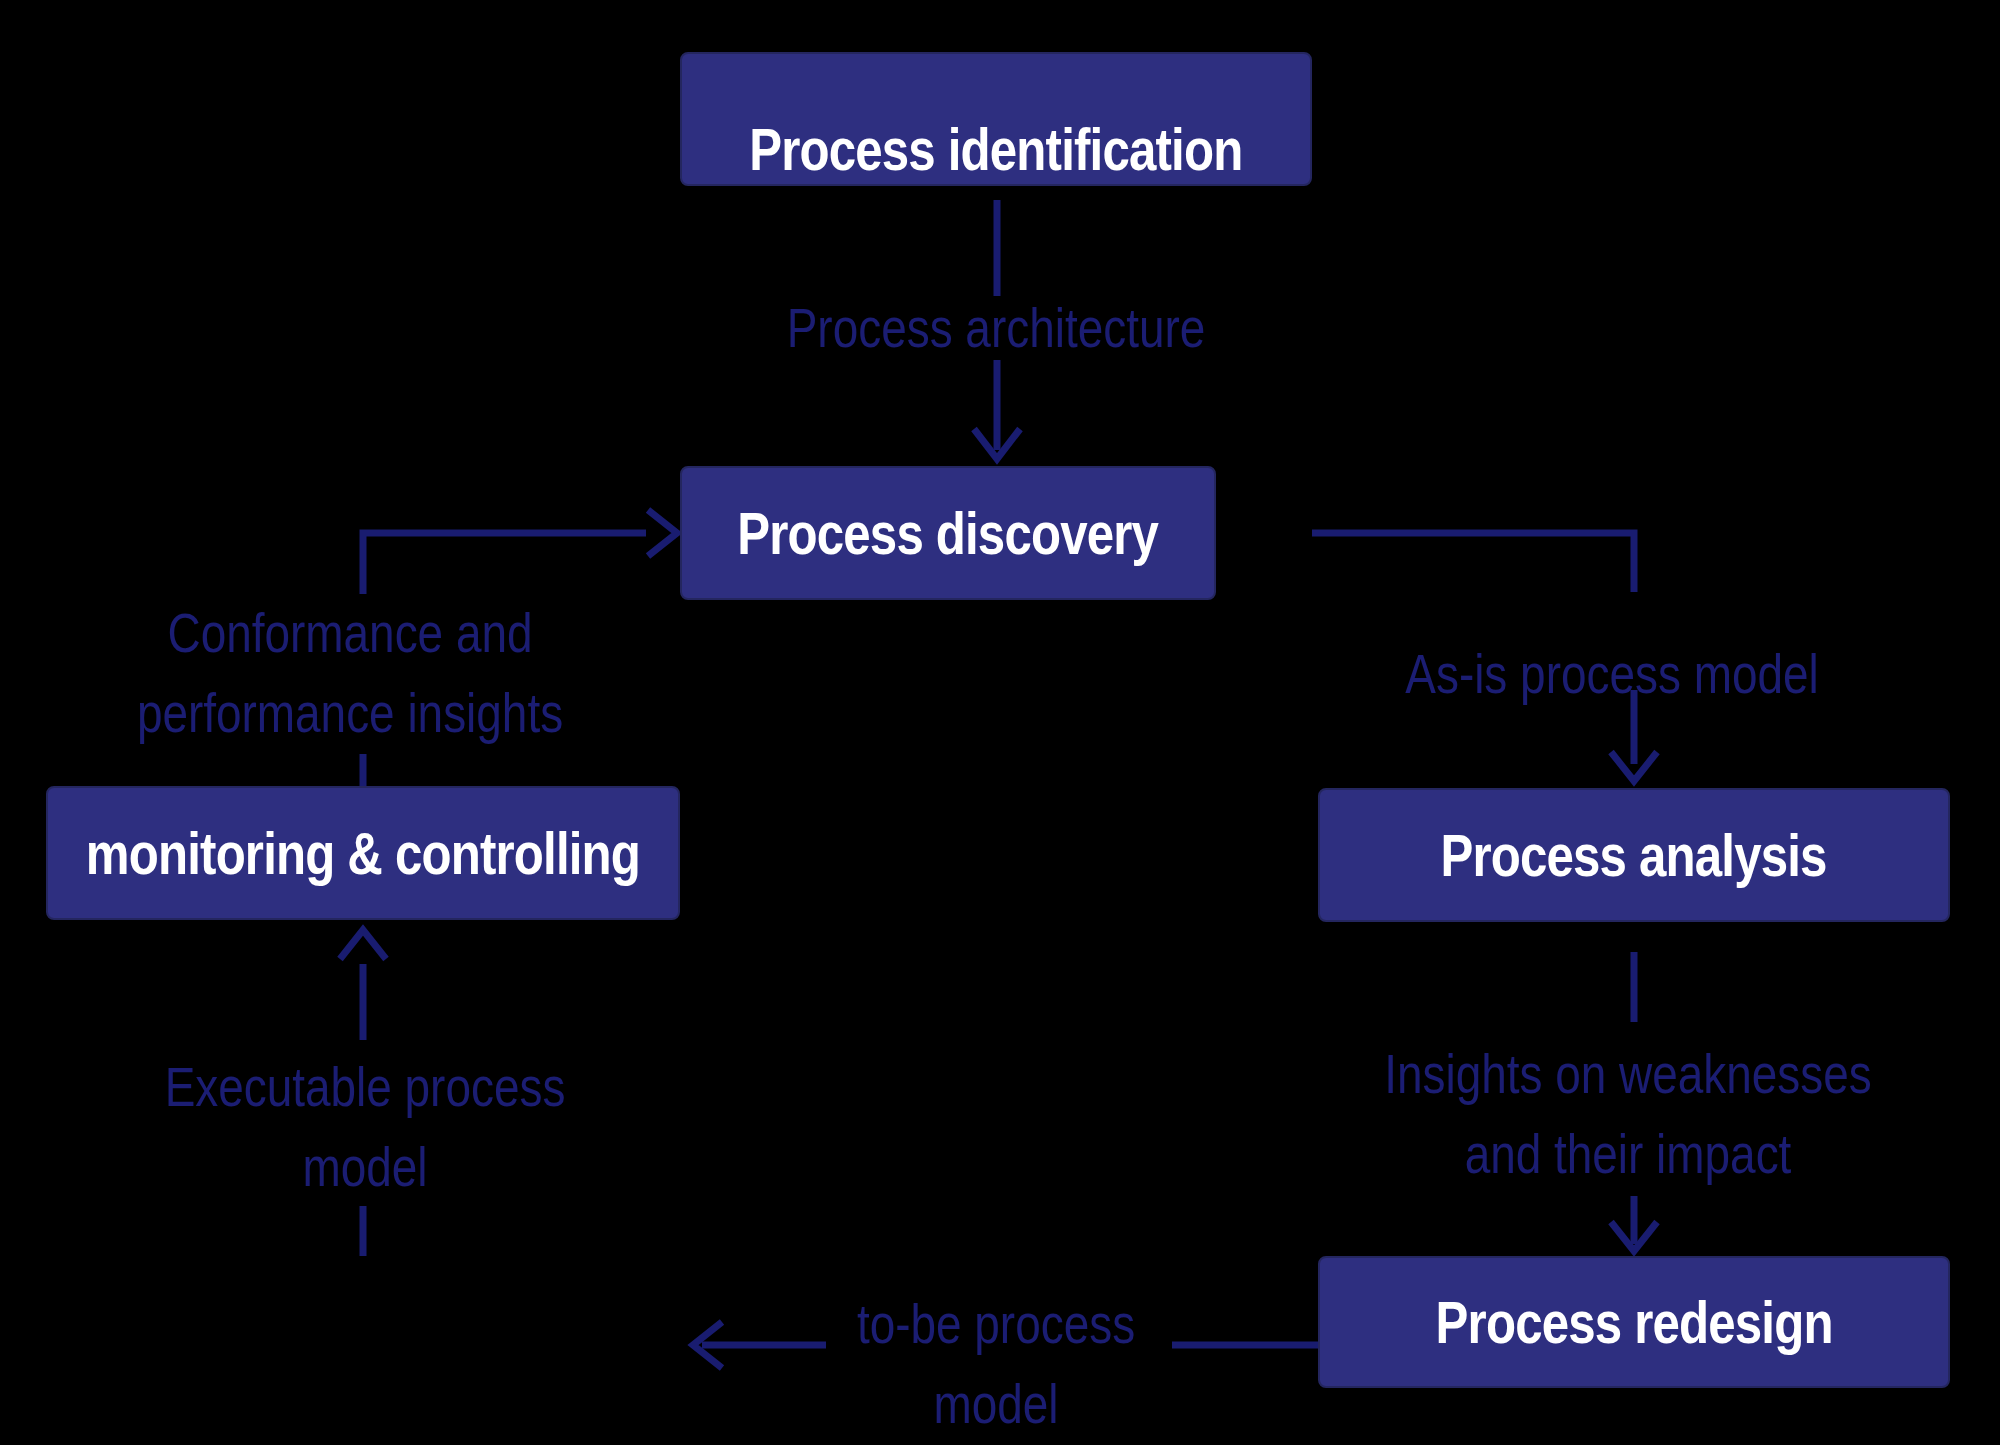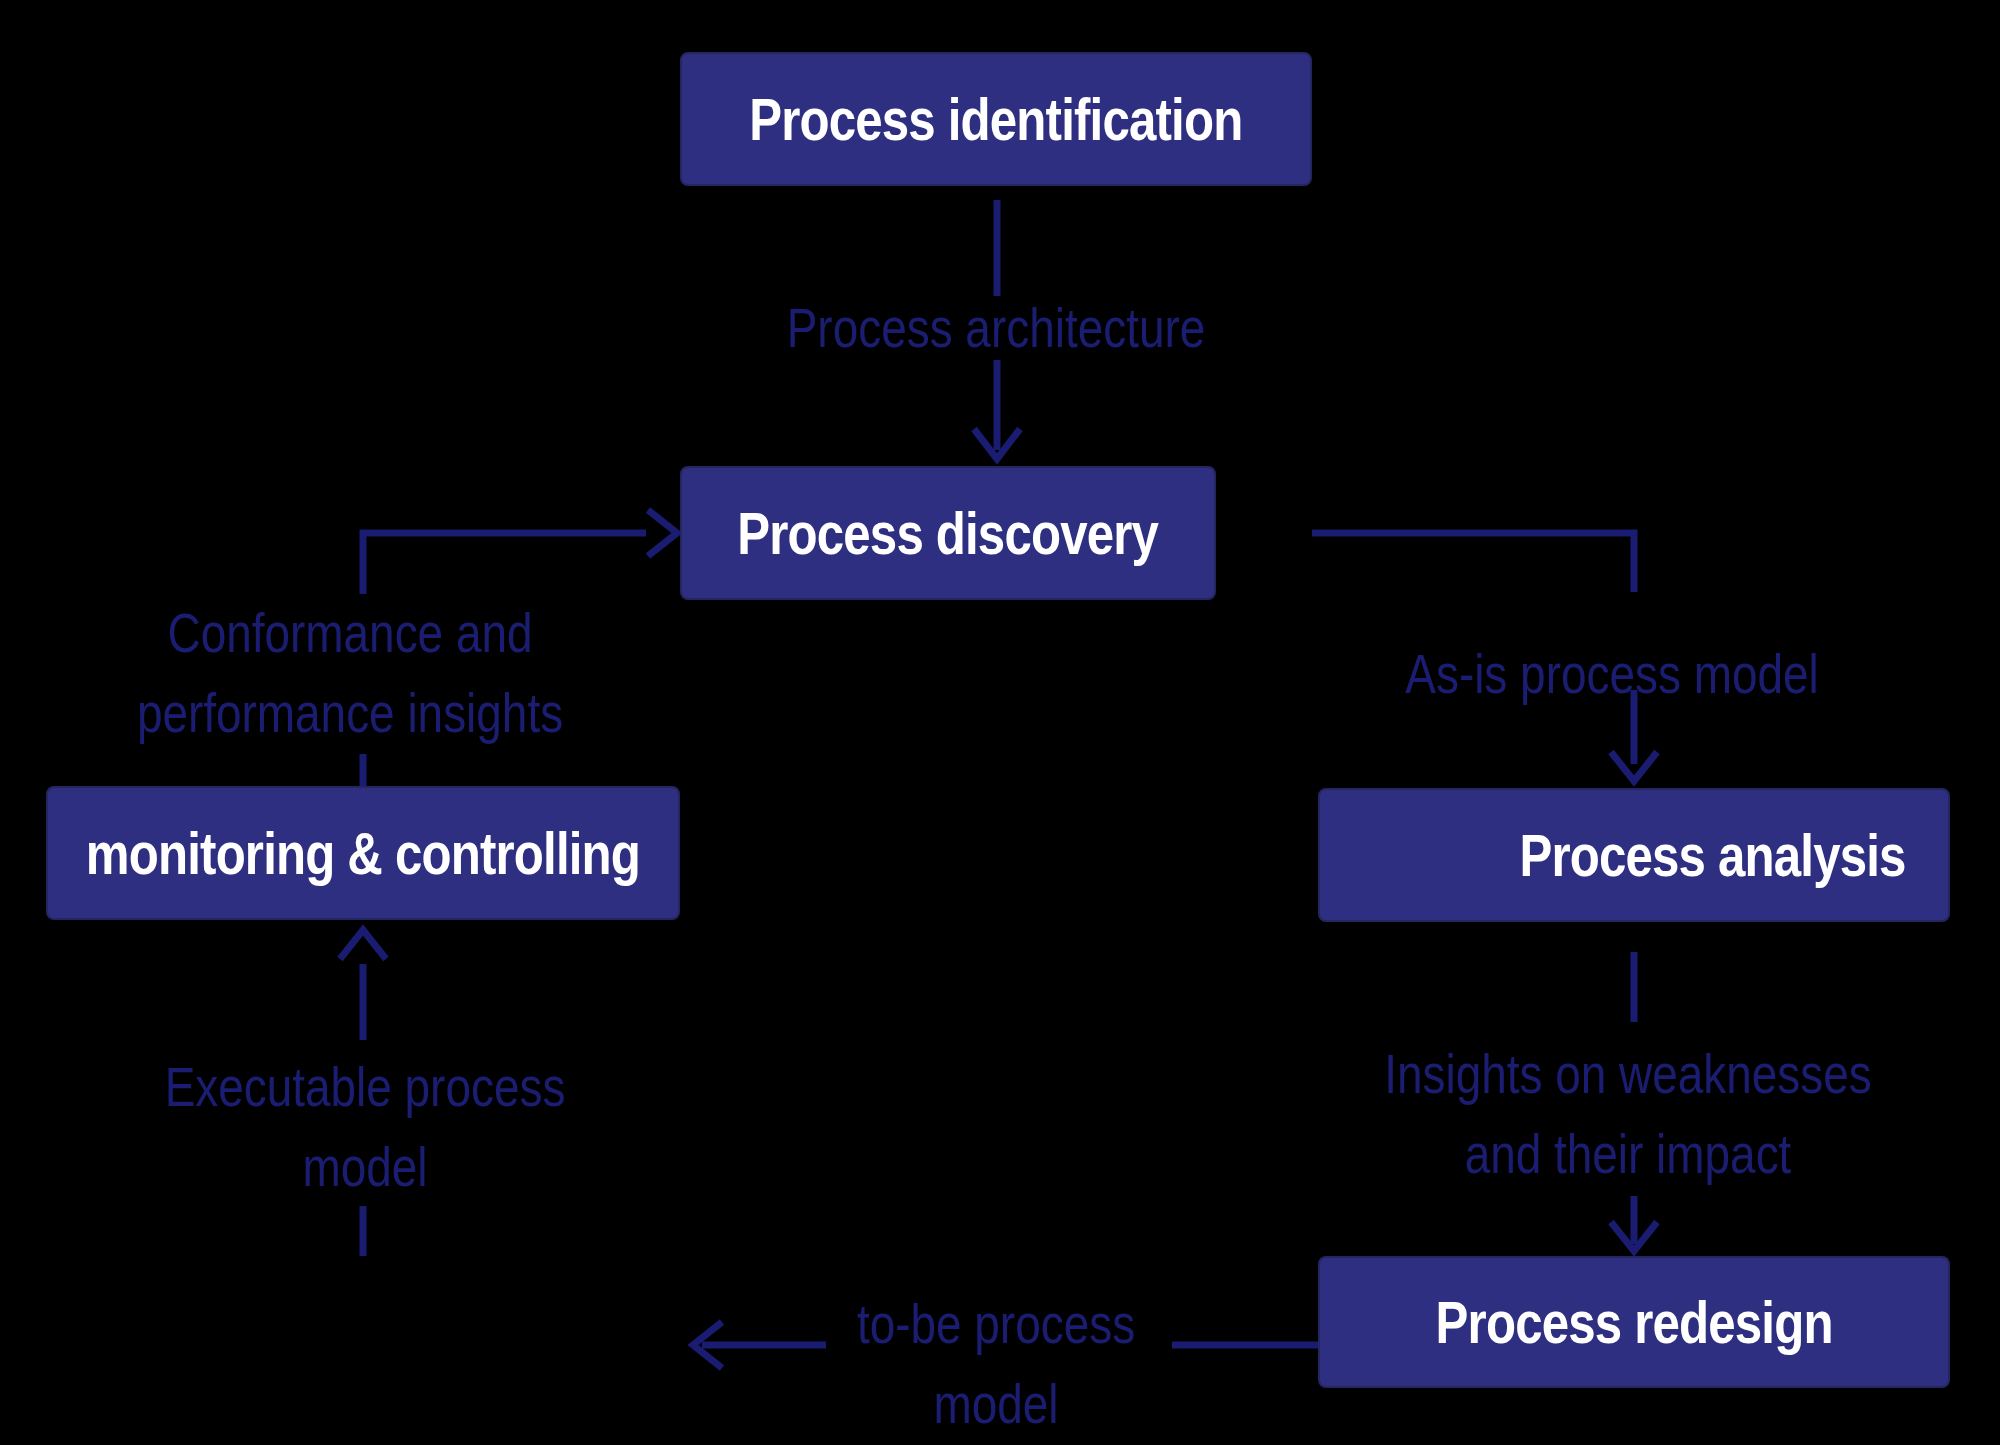--- a/index.html
+++ b/index.html
@@ -86,33 +86,33 @@
 
     <path d="M363 1256 V1206"></path>
     <path d="M363 1040 V964"></path>
     <path d="M340 959 L363 930 L386 959"></path>
 
     <path d="M363 786 V754"></path>
     <path d="M363 594 V533 H646"></path>
     <path d="M648 510 L677 533 L648 556"></path>
   </svg>
 
-  <div class="box" style="left:680px; top:52px; width:632px; height:134px;">
+  <div class="box" style="left:680px; top:52px; width:632px; height:134px;align-items:flex-end;">
     <span class="box-label">Process identification</span>
   </div>
 
   <div class="box" style="left:680px; top:466px; width:536px; height:134px;">
     <span class="box-label">Process discovery</span>
   </div>
 
   <div class="box" style="left:46px; top:786px; width:634px; height:134px;text-align:center;">
     <span class="box-label">monitoring &amp; controlling</span>
   </div>
 
-  <div class="box" style="left:1318px; top:788px; width:632px; height:134px;justify-content:flex-end;">
+  <div class="box" style="left:1318px; top:788px; width:632px; height:134px;">
     <span class="box-label">Process analysis</span>
   </div>
 
 
   <div class="box" style="left:1318px; top:1256px; width:632px; height:132px;">
     <span class="box-label">Process redesign</span>
   </div>
 
   <div class="edge-label single" style="left:996px; top:296px;">
     <div>Process architecture</div>

